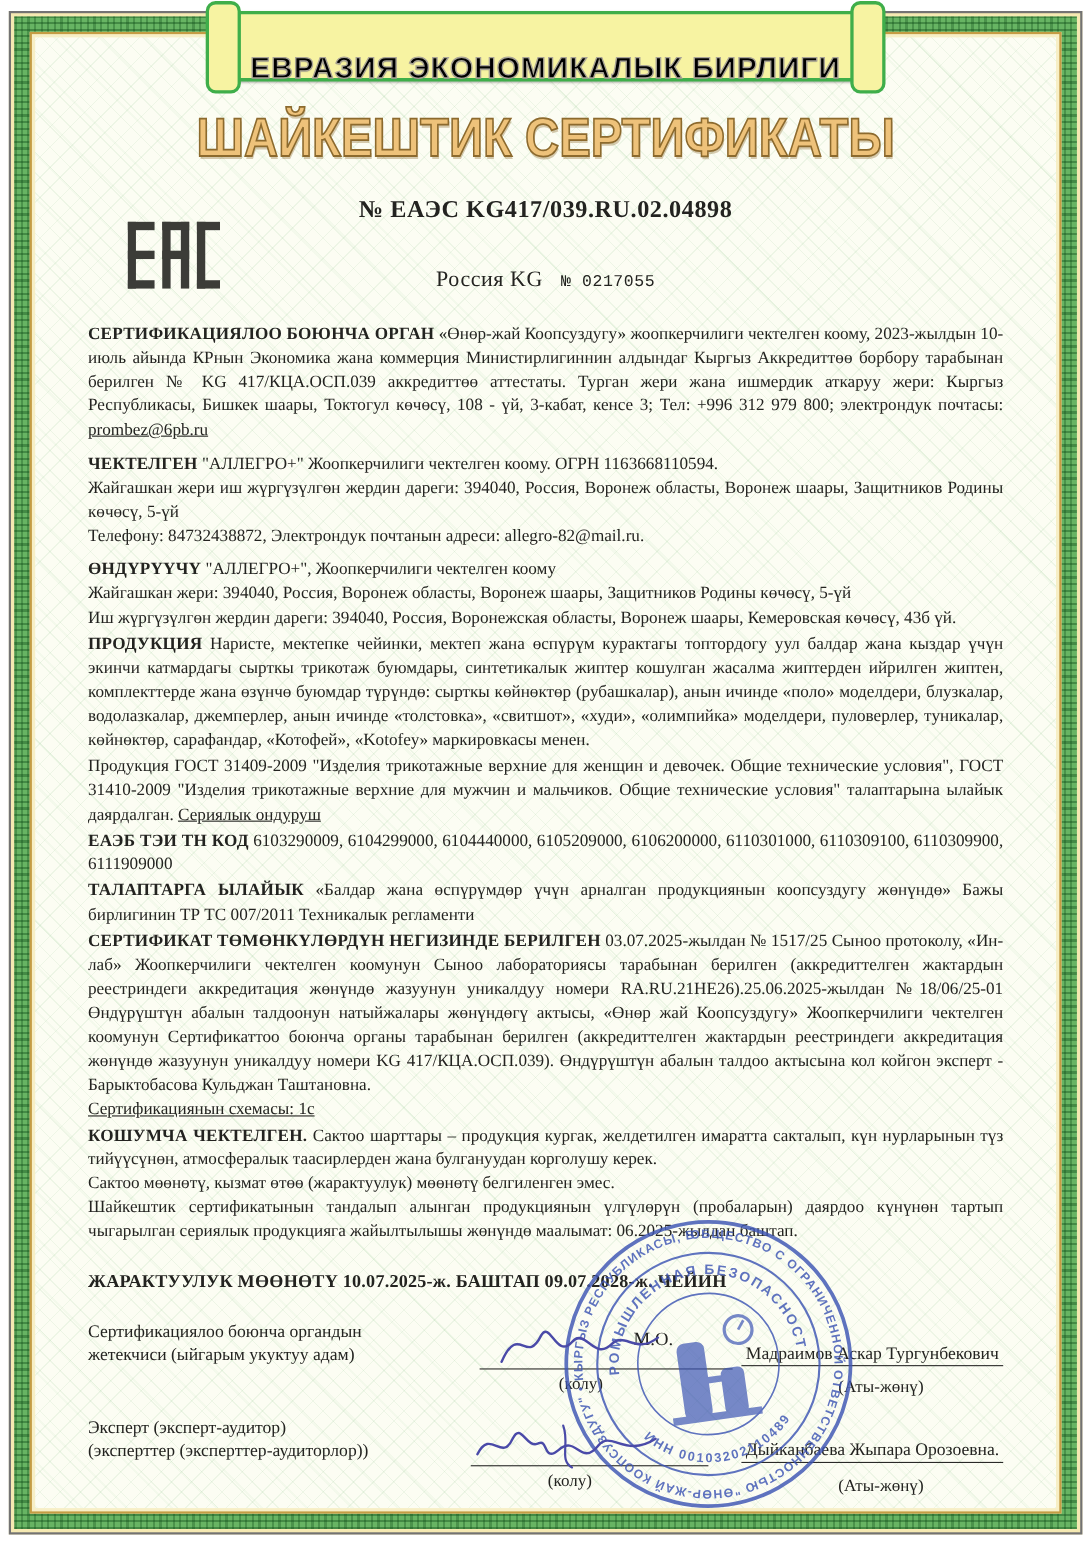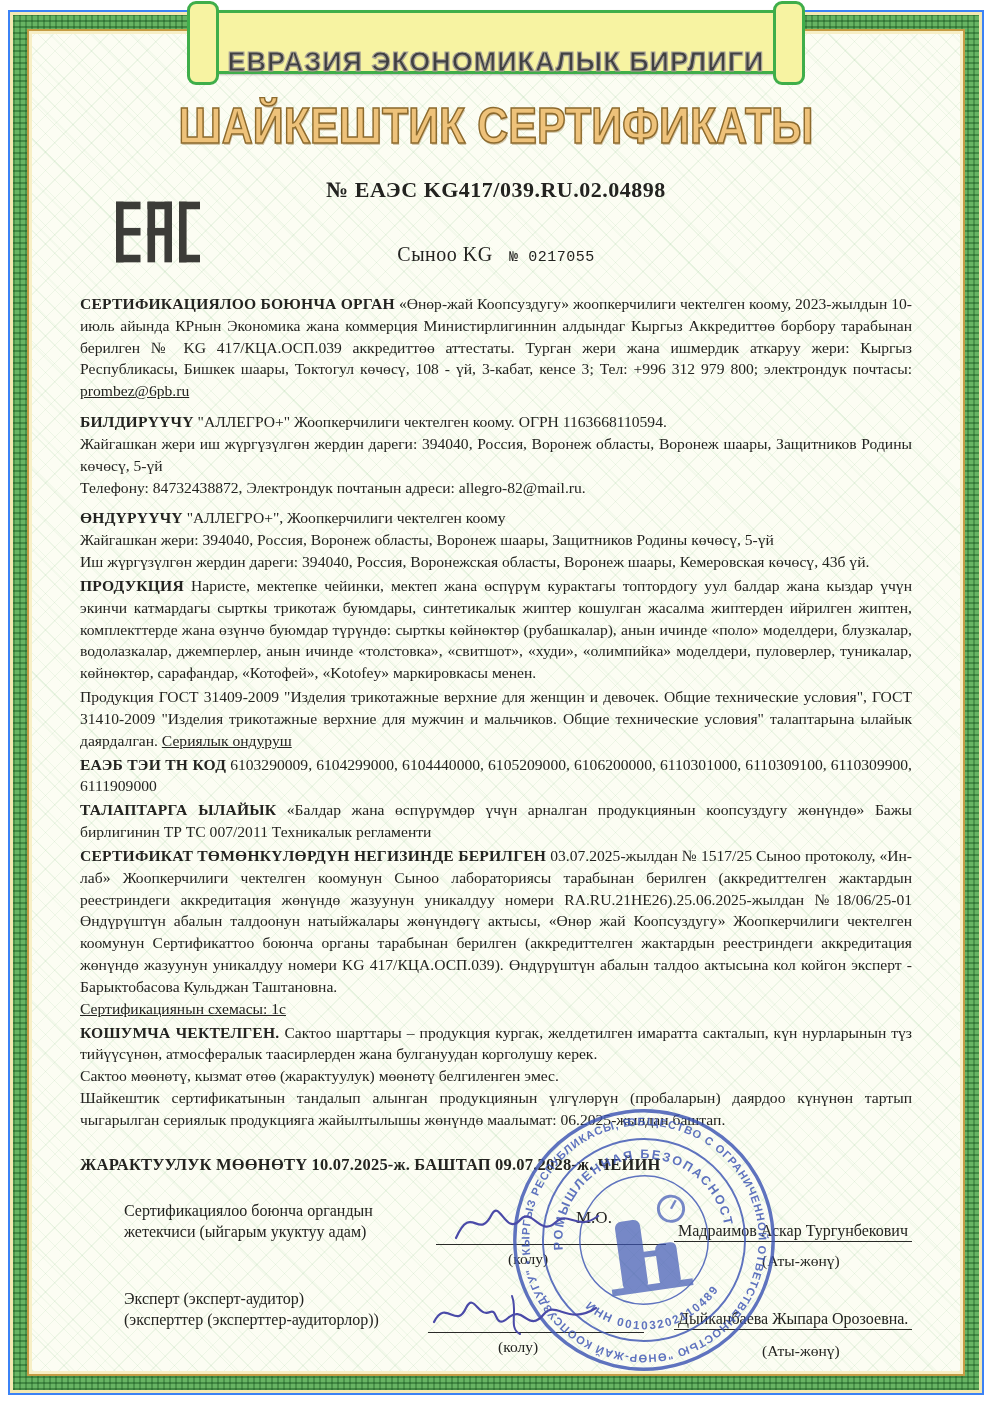--- a/index.html
+++ b/index.html
@@ -1,21 +1,21 @@
 <!DOCTYPE html>
 <html><head>
 <meta charset="utf-8">
 <style>
   html,body{margin:0;padding:0;background:#e8e8e8;}
   .page{
     width:992px;height:1403px;background:#fff;position:relative;
     box-sizing:border-box;padding:10px 8px 8px 8px;
     font-family:"Liberation Serif", serif;color:#232320;
   }
-  .frame-gold1{height:100%;box-sizing:border-box;border:2px solid #3b82f6;background:#f5e9b2;padding:3px;}
+  .frame-gold1{height:100%;box-sizing:border-box;border:2px solid #737373;background:#f5e9b2;padding:3px;}
   .frame-green{
     height:100%;box-sizing:border-box;padding:14px;
     background-color:#67b463;
     background-image:
       repeating-linear-gradient(0deg, rgba(10,70,20,.38) 0 2px, transparent 2px 6px),
       repeating-linear-gradient(90deg, rgba(10,70,20,.30) 0 2px, transparent 2px 6px);
   }
   .frame-gold2{height:100%;box-sizing:border-box;border:2px solid #c49c44;background:#f7efc6;padding:3px;}
   .content{
     height:100%;box-sizing:border-box;position:relative;
@@ -35,21 +35,21 @@
     box-shadow:0 1px 2px rgba(0,0,0,.25);
   }
   .ribbon:before,.ribbon:after{
     content:"";position:absolute;top:-12px;width:26px;height:78px;
     background:#f7f3a2;border:3px solid #3fae4a;border-radius:9px;z-index:-1;
   }
   .ribbon:before{left:-16px;}
   .ribbon:after{right:-16px;}
   .ribbon .banner-text{
     font-family:"Liberation Sans", sans-serif;font-weight:bold;
-    font-size:27px;letter-spacing:1px;color:#404040;
+    font-size:27px;letter-spacing:1px;color:#000000;
     -webkit-text-stroke:1.2px #a8a396;
     text-shadow:0 1px 1px rgba(120,120,110,.55);
     white-space:nowrap;
     margin-top:40px;
   }
   .header{position:relative;text-align:center;margin-top:44px;}
   .cert-title{
     font-family:"Liberation Sans", sans-serif;font-weight:800;
     font-size:43px;letter-spacing:0px;color:#eec27a;
     -webkit-text-stroke:1.4px #8c6a2e;
@@ -62,21 +62,21 @@
   .eac{position:absolute;left:36px;top:78px;}
   
   .bodytext{margin-top:27px;font-size:15.6px;line-height:1.40;text-align:justify;}
   .para{margin:0 0 9px 0;}
   .para.tight{margin-bottom:2px;}
   b.lbl{letter-spacing:.2px;}
   .u{text-decoration:underline;}
   .validity{font-weight:bold;font-size:16.5px;margin-top:22px;letter-spacing:.2px;}
   
   .sig-area{position:relative;height:196px;margin-top:10px;font-size:16px;}
-  .sig-label{position:absolute;left:0;line-height:1.35;margin-left:44px;}
+  .sig-label{position:absolute;left:0;line-height:1.35;}
   .sig-line{position:absolute;border-bottom:1.5px solid #2a2a28;}
   .caption{position:absolute;font-size:15.5px;}
   .sig-name{position:absolute;border-bottom:1.5px solid #2a2a28;padding:0 4px 1px 4px;white-space:nowrap;}
   .mo{position:absolute;font-size:17px;z-index:4;}
   .sig-svg{position:absolute;z-index:4;}
   .stamp{position:absolute;left:428px;top:-82px;width:272px;height:272px;z-index:3;
          transform:rotate(-8deg);opacity:.82;pointer-events:none;}
 </style>
 </head>
 <body>
@@ -104,29 +104,29 @@
                     <rect x="54" y="45" width="42" height="13"></rect>
               <rect x="108" y="0" width="13" height="104"></rect>
                     <rect x="108" y="0" width="36" height="13"></rect>
                     <rect x="108" y="91" width="36" height="13"></rect>
             </g>
           </svg>
         </div>
         <div><span class="cert-title">ШАЙКЕШТИК СЕРТИФИКАТЫ</span></div>
         <div class="cert-number">№ ЕАЭС KG417/039.RU.02.04898</div>
         <div class="series-line">
-          <span>Сыноо KG</span>&nbsp;&nbsp;
+          <span>Россия KG</span>&nbsp;&nbsp;
           <span class="series-num">№ 0217055</span>
         </div>
       </div>
 
       <div class="bodytext">
         <p class="para"><b class="lbl">СЕРТИФИКАЦИЯЛОО БОЮНЧА ОРГАН</b><span> «Өнөр-жай Коопсуздугу» жоопкерчилиги чектелген коому, 2023-жылдын 10-июль айында КРнын Экономика жана коммерция Министирлигиннин алдындаг Кыргыз Аккредиттөө борбору тарабынан берилген № KG 417/КЦА.ОСП.039 аккредиттөө аттестаты. Турган жери жана ишмердик аткаруу жери: Кыргыз Республикасы, Бишкек шаары, Токтогул көчөсү, 108 - үй, 3-кабат, кенсе 3; Тел: +996 312 979 800; электрондук почтасы: </span><span class="u">prombez@6pb.ru</span></p>
 
-        <p class="para tight"><b class="lbl">БИЛДИРҮҮЧҮ</b><span> "АЛЛЕГРО+"   Жоопкерчилиги чектелген коому. ОГРН 1163668110594.</span><br>
+        <p class="para tight"><b class="lbl">ЧЕКТЕЛГЕН</b><span> "АЛЛЕГРО+"   Жоопкерчилиги чектелген коому. ОГРН 1163668110594.</span><br>
         <span>Жайгашкан жери иш жүргүзүлгөн жердин дареги: 394040, Россия, Воронеж областы, Воронеж шаары, Защитников Родины көчөсү, 5-үй</span><br>
         <span>Телефону:  84732438872, Электрондук почтанын адреси: allegro-82@mail.ru.</span></p>
 
         <p class="para tight" style="margin-top:9px;"><b class="lbl">ӨНДҮРҮҮЧҮ</b><span> "АЛЛЕГРО+",  Жоопкерчилиги чектелген коому</span><br>
         <span>Жайгашкан жери: 394040, Россия, Воронеж областы, Воронеж шаары, Защитников Родины көчөсү, 5-үй</span><br>
         <span>Иш жүргүзүлгөн жердин дареги: 394040, Россия, Воронежская областы, Воронеж шаары, Кемеровская көчөсү, 43б үй.</span></p>
 
         <p class="para tight"><b class="lbl">ПРОДУКЦИЯ</b><span>  Наристе, мектепке чейинки, мектеп жана өспүрүм курактагы топтордогу уул балдар жана кыздар үчүн экинчи катмардагы сырткы трикотаж буюмдары, синтетикалык жиптер кошулган жасалма жиптерден ийрилген жиптен, комплекттерде жана өзүнчө буюмдар түрүндө: сырткы көйнөктөр (рубашкалар), анын ичинде «поло» моделдери, блузкалар, водолазкалар, джемперлер, анын ичинде «толстовка», «свитшот», «худи», «олимпийка» моделдери, пуловерлер, туникалар, көйнөктөр, сарафандар, «Котофей», «Kotofey» маркировкасы менен.</span></p>
 
         <p class="para tight"><span>Продукция ГОСТ 31409-2009 "Изделия трикотажные верхние для женщин и девочек. Общие технические условия", ГОСТ 31410-2009 "Изделия трикотажные верхние для мужчин и мальчиков. Общие технические условия" талаптарына ылайык даярдалган. </span><span class="u">Сериялык ондуруш</span></p>

